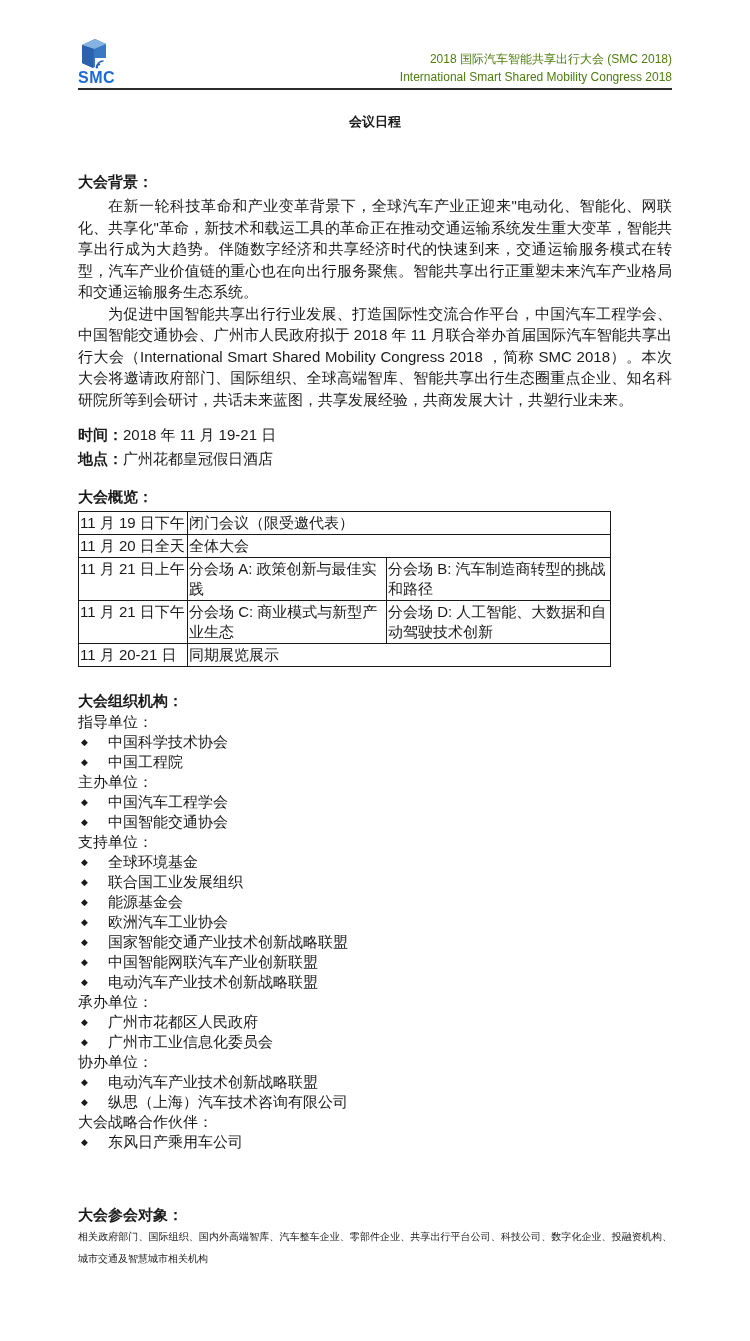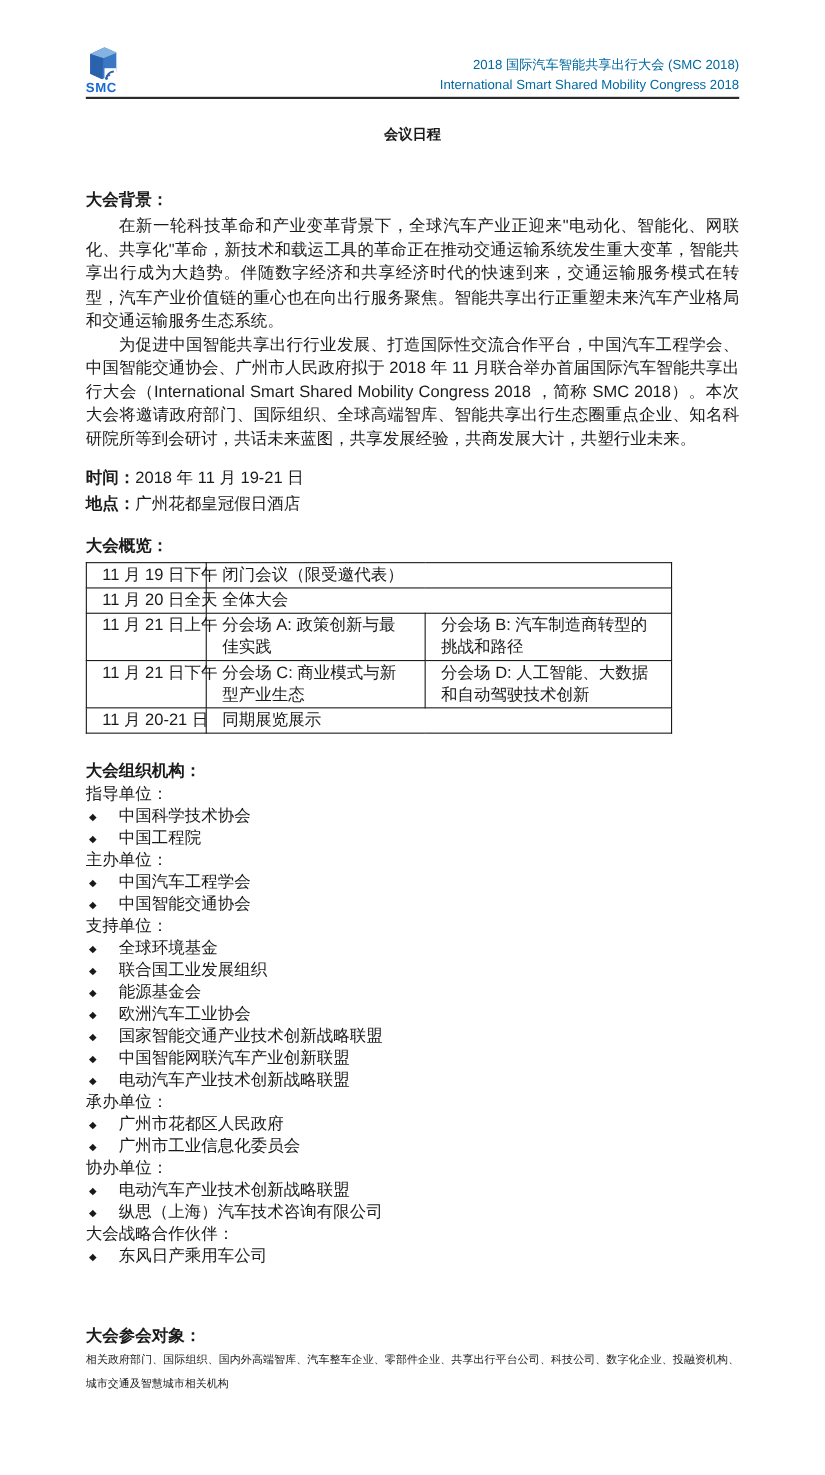--- a/index.html
+++ b/index.html
@@ -2,22 +2,22 @@
 <html><head>
 <meta charset="utf-8">
 <style>
   html,body{margin:0;padding:0;background:#ffffff;}
   body{font-family:"Liberation Sans",sans-serif;color:#1a1a1a;}
   .page{width:750px;height:1341px;box-sizing:border-box;padding:40px 78px 0 78px;overflow:hidden;background:#fff;}
 
   
   .hdr{display:flex;justify-content:space-between;align-items:flex-end;height:46px;border-bottom:2px solid #2b2b2b;padding-bottom:2px;}
   .logo{display:flex;flex-direction:column;align-items:flex-start;line-height:1;}
-  .logo-text{font-size:12px;font-weight:bold;color:#1b6ad1;letter-spacing:0.5px;margin-top:1px;}
-  .hdr-right{text-align:right;font-size:12px;line-height:18px;color:#0369a1;}
+  .logo-text{font-size:16px;font-weight:bold;color:#1b6ad1;letter-spacing:0.5px;margin-top:1px;}
+  .hdr-right{text-align:right;font-size:12px;line-height:18px;color:#4d7c0f;}
 
   
   .title{margin:22px 0 0 0;text-align:center;font-size:20px;line-height:27px;font-weight:bold;}
   .subtitle{margin:18px 0 0 0;text-align:center;font-size:13px;line-height:27px;font-weight:bold;}
 
   
   .h3{font-size:15px;font-weight:bold;line-height:22px;margin:0;}
   .h3.bg{margin-top:36px;}
   .h3.ov{margin-top:15px;}
   .h3.org{margin-top:23px;}
@@ -27,21 +27,21 @@
   .para{margin:0;font-size:15px;line-height:21.5px;text-align:justify;text-indent:2em;}
   .para.first{margin-top:2px;}
   .aud-para{margin:0;font-size:10px;line-height:21.5px;text-align:justify;}
 
   
   .meta{margin-top:13px;font-size:15px;line-height:24px;}
   .b{font-weight:bold;text-align:right;}
 
   
   table.ov{border-collapse:collapse;margin-top:3px;width:532px;table-layout:fixed;}
-  table.ov td{border:1px solid #1a1a1a;font-size:15px;line-height:20px;padding:1px 14px;vertical-align:top;text-align:left;}
+  table.ov td{border:1px solid #1a1a1a;font-size:15px;line-height:20px;padding:1px 1px;vertical-align:top;text-align:left;}
   td.datec{white-space:nowrap;}
   col.c1{width:109px;}col.c2{width:199px;}col.c3{width:224px;}
 
   
   .org-list{margin-top:0;font-size:15px;}
   .grp-label{line-height:20px;}
   .brow{display:flex;line-height:20px;}
   .bullet{width:30px;flex:0 0 30px;font-size:9px;line-height:20px;padding-left:3px;box-sizing:border-box;color:#1a1a1a;}
   .bitem{flex:1;}
 </style>

